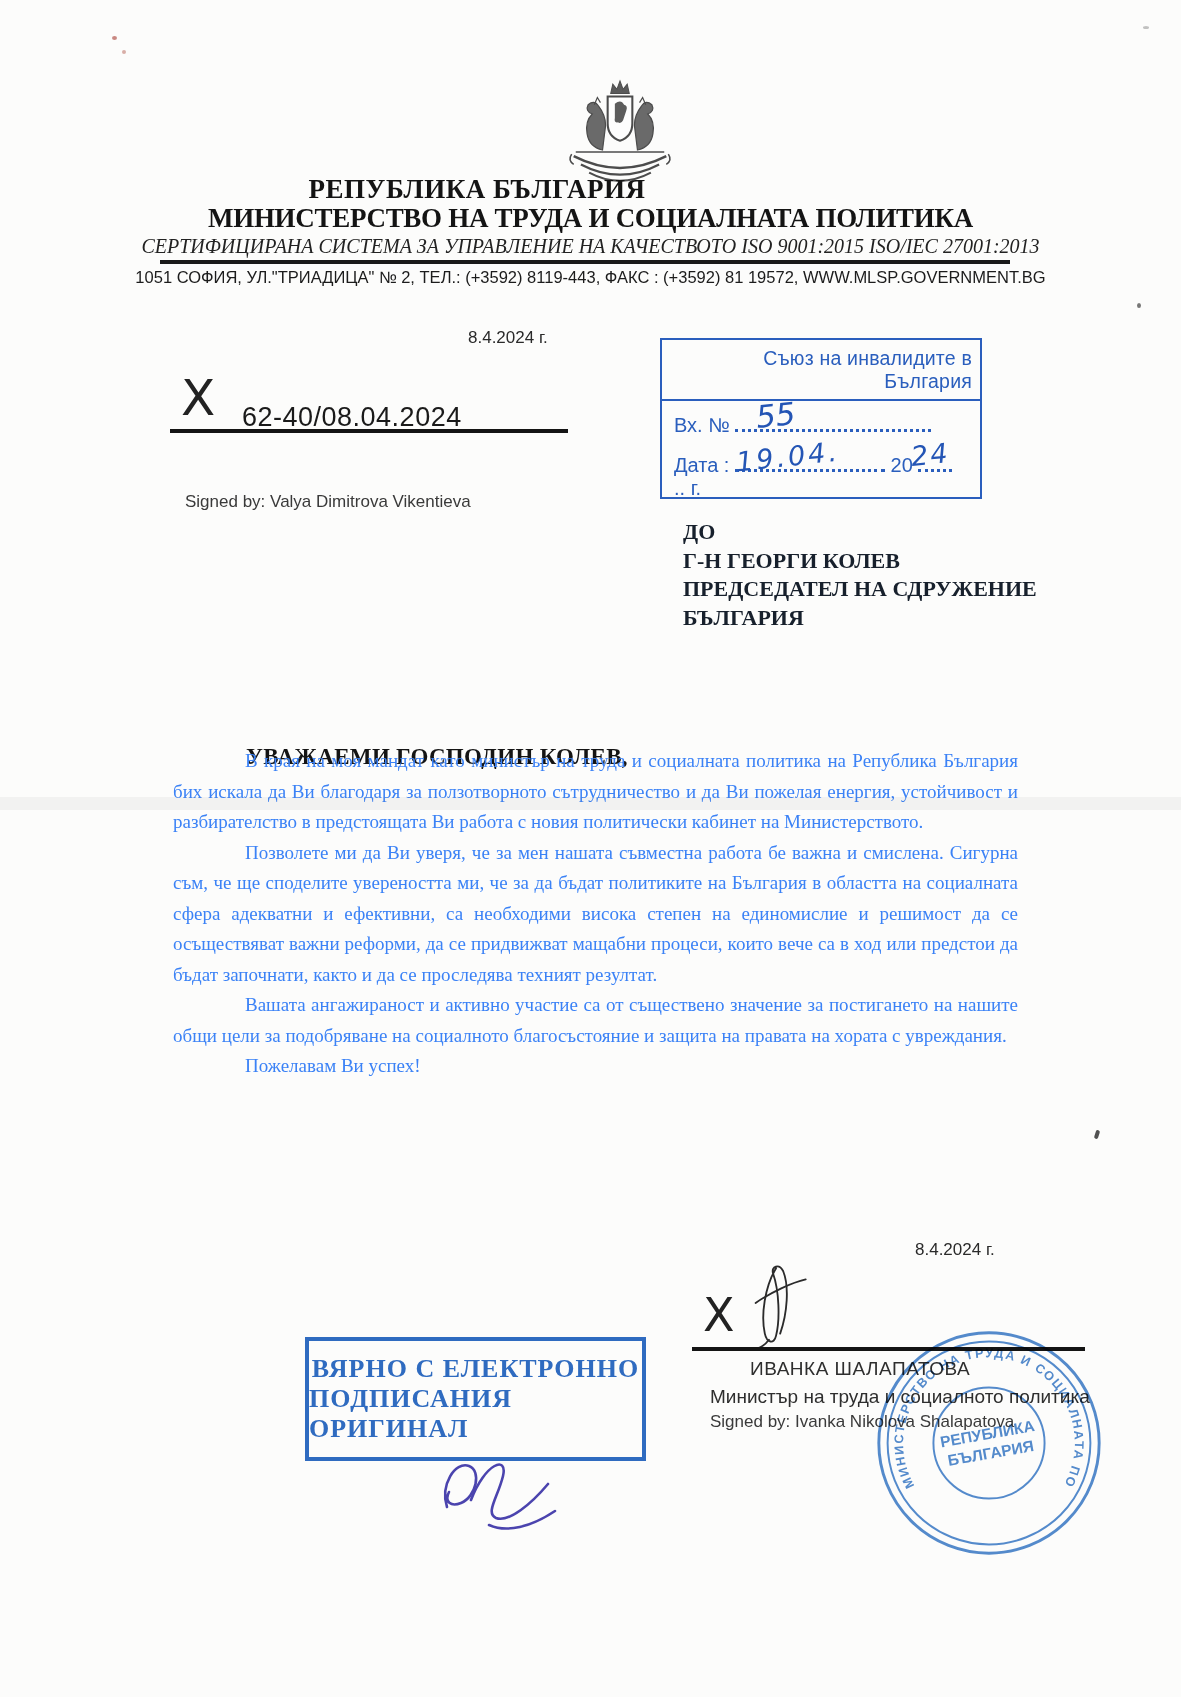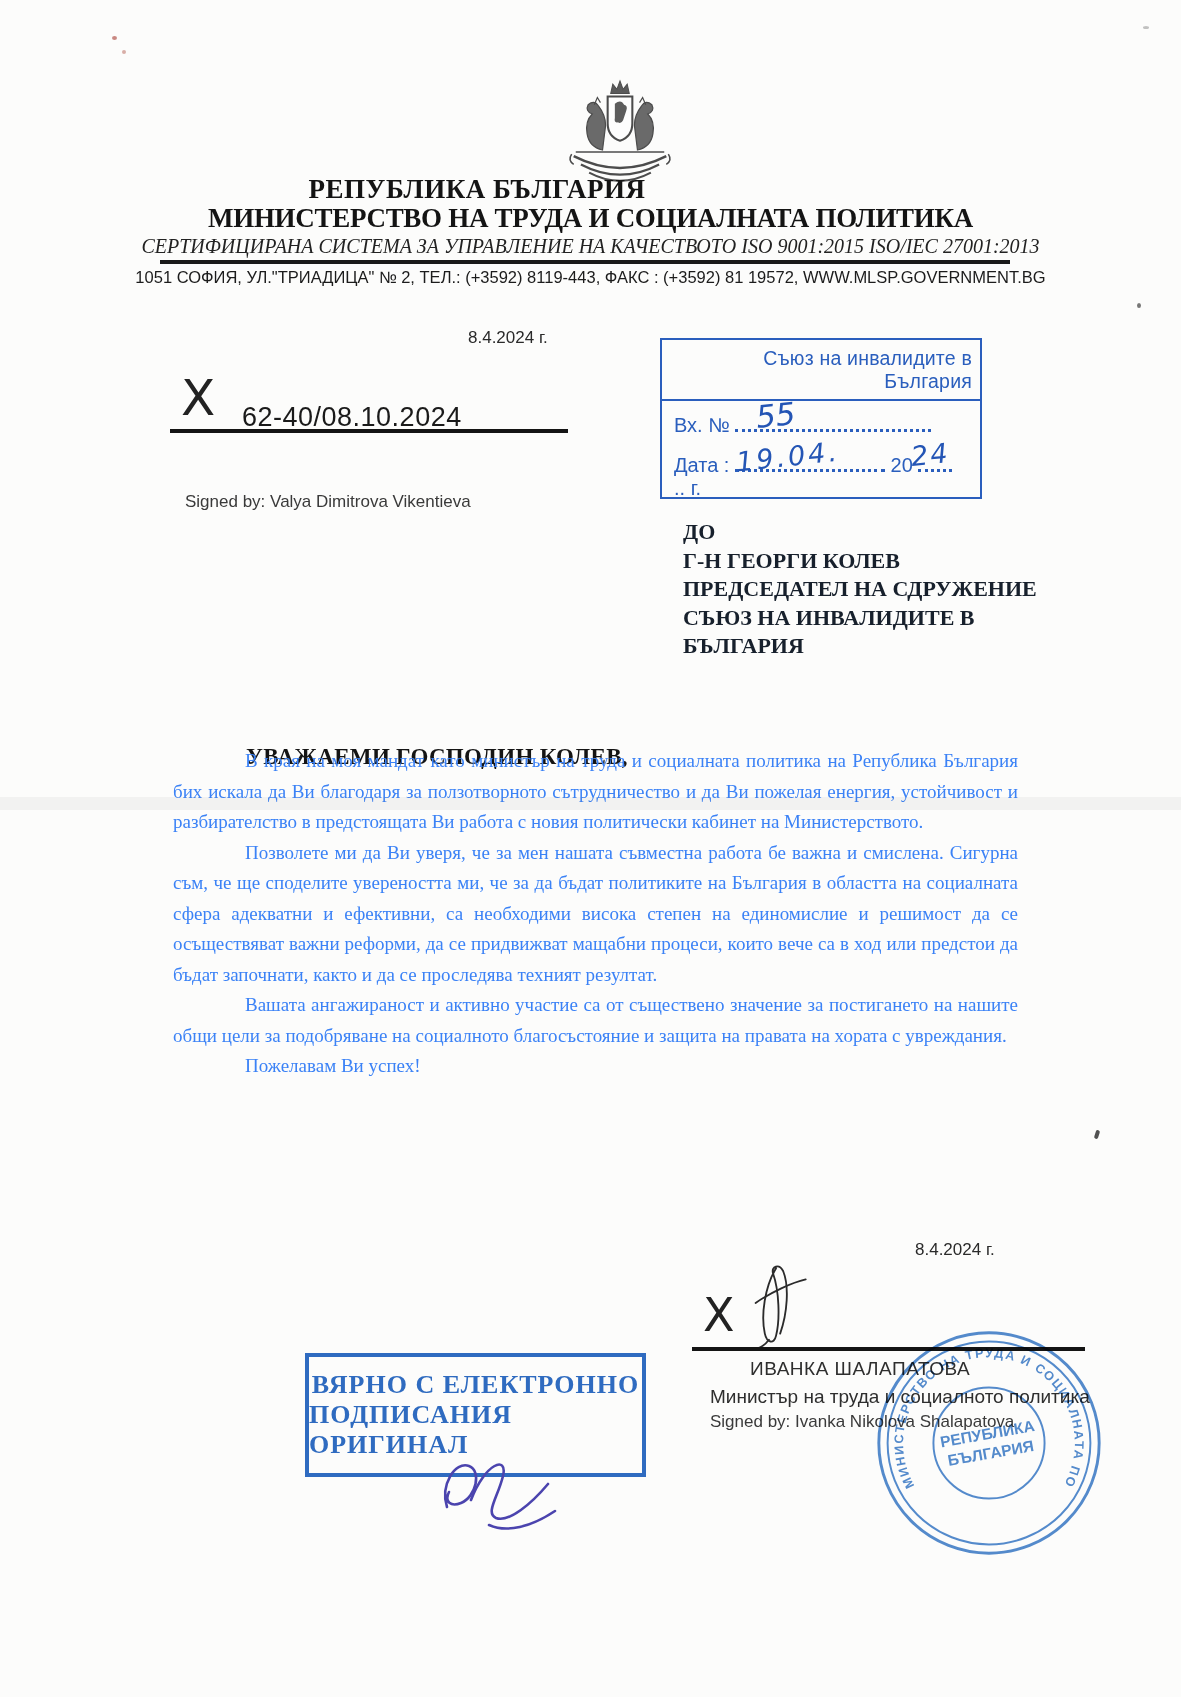--- a/index.html
+++ b/index.html
@@ -51,21 +51,21 @@
   .x-mark2{left:703px;top:1292px;font-family:"DejaVu Sans",sans-serif;font-size:46px;line-height:46px;color:#222;}
   .sig-scribble{left:737px;top:1260px;width:72px;height:92px;}
   .sig-line{left:692px;top:1347px;width:393px;height:3.5px;background:#141414;}
   .sig-name{left:710px;top:1358px;font-family:"Liberation Sans",sans-serif;font-size:19px;color:#2e2e2e;letter-spacing:.5px;margin-left:40px;}
   .sig-title{left:710px;top:1386px;font-family:"Liberation Sans",sans-serif;font-size:19px;color:#2e2e2e;}
   .signed-by-2{left:710px;top:1412px;font-family:"Liberation Sans",sans-serif;font-size:17px;color:#3a3a3a;}
   
   .cert-stamp{left:305px;top:1337px;width:333px;height:116px;border:4px solid #2f6cc3;
     display:flex;flex-direction:column;justify-content:center;align-items:center;gap:0;
     color:#2f6cc3;font-weight:bold;font-size:26px;letter-spacing:1px;
-    mix-blend-mode:multiply;font-family:"Liberation Serif",serif;margin-top:16px;}
+    mix-blend-mode:multiply;font-family:"Liberation Serif",serif;}
   .blue-sig{left:435px;top:1445px;width:130px;height:100px;}
   .round-stamp{left:872px;top:1326px;width:234px;height:234px;mix-blend-mode:multiply;opacity:.88;}
   
   .streak{left:0;top:797px;width:1181px;height:13px;background:rgba(120,120,120,.07);}
   .speck{border-radius:50%;}
   .sp1{left:112px;top:36px;width:5px;height:4px;background:#b4574f;opacity:.7;}
   .sp2{left:122px;top:50px;width:4px;height:4px;background:#c07a6f;opacity:.6;}
   .sp3{left:1137px;top:303px;width:4px;height:5px;background:#555;opacity:.8;}
   .sp4{left:1095px;top:1130px;width:4px;height:9px;background:#333;opacity:.85;transform:rotate(18deg);border-radius:2px;}
   .sp5{left:1143px;top:26px;width:6px;height:3px;background:#9a9a9a;opacity:.6;}
@@ -95,21 +95,21 @@
   </svg>
 
   <div class="abs title-rep">РЕПУБЛИКА БЪЛГАРИЯ</div>
   <div class="abs title-min">МИНИСТЕРСТВО НА ТРУДА И СОЦИАЛНАТА ПОЛИТИКА</div>
   <div class="abs cert-line">СЕРТИФИЦИРАНА СИСТЕМА ЗА УПРАВЛЕНИЕ НА КАЧЕСТВОТО  ISO 9001:2015   ISO/IEC 27001:2013</div>
   <div class="abs head-rule"></div>
   <div class="abs addr-line">1051 СОФИЯ, УЛ."ТРИАДИЦА" № 2, ТЕЛ.: (+3592) 8119-443, ФАКС : (+3592) 81 19572, WWW.MLSP.GOVERNMENT.BG</div>
 
   <div class="abs date-top">8.4.2024 г.</div>
   <div class="abs x-mark1">X</div>
-  <div class="abs x-num">62-40/08.10.2024</div>
+  <div class="abs x-num">62-40/08.04.2024</div>
   <div class="abs x-line"></div>
   <div class="abs signed-by-1">Signed by: Valya Dimitrova Vikentieva</div>
 
   <div class="abs inbox-stamp">
     <div class="inbox-title">Съюз на инвалидите в България</div>
     <div class="inbox-rows">
       <div class="inbox-row">
         <span>Вх. №</span>
         <span class="dots" style="width:196px"></span>
         <span class="hand hand-55">55</span>
@@ -123,21 +123,20 @@
         <span class="hand hand-1904">19.04.</span>
         <span class="hand hand-24">24</span>
       </div>
     </div>
   </div>
 
   <div class="abs recipient">
     <div>ДО</div>
     <div>Г-Н ГЕОРГИ КОЛЕВ</div>
     <div>ПРЕДСЕДАТЕЛ НА СДРУЖЕНИЕ</div>
-    <div>СЪЮЗ НА ИНВАЛИДИТЕ В</div>
     <div>БЪЛГАРИЯ</div>
   </div>
 
   <div class="abs salutation">УВАЖАЕМИ ГОСПОДИН КОЛЕВ,</div>
   <div class="abs body-text">
     <p>В края на моя мандат като министър на труда и социалната политика на Република България бих искала да Ви благодаря за ползотворното сътрудничество и да Ви пожелая енергия, устойчивост и разбирателство в предстоящата Ви работа с новия политически кабинет на Министерството.</p>
     <p>Позволете ми да Ви уверя, че за мен нашата съвместна работа бе важна и смислена. Сигурна съм, че ще споделите увереността ми, че за да бъдат политиките на България в областта на социалната сфера адекватни и ефективни, са необходими висока степен на единомислие и решимост да се осъществяват важни реформи, да се придвижват мащабни процеси, които вече са в ход или предстои да бъдат започнати, както и да се проследява техният резултат.</p>
     <p>Вашата ангажираност и активно участие са от съществено значение за постигането на нашите общи цели за подобряване на социалното благосъстояние и защита на правата на хората с увреждания.</p>
     <p>Пожелавам Ви успех!</p>
   </div>

